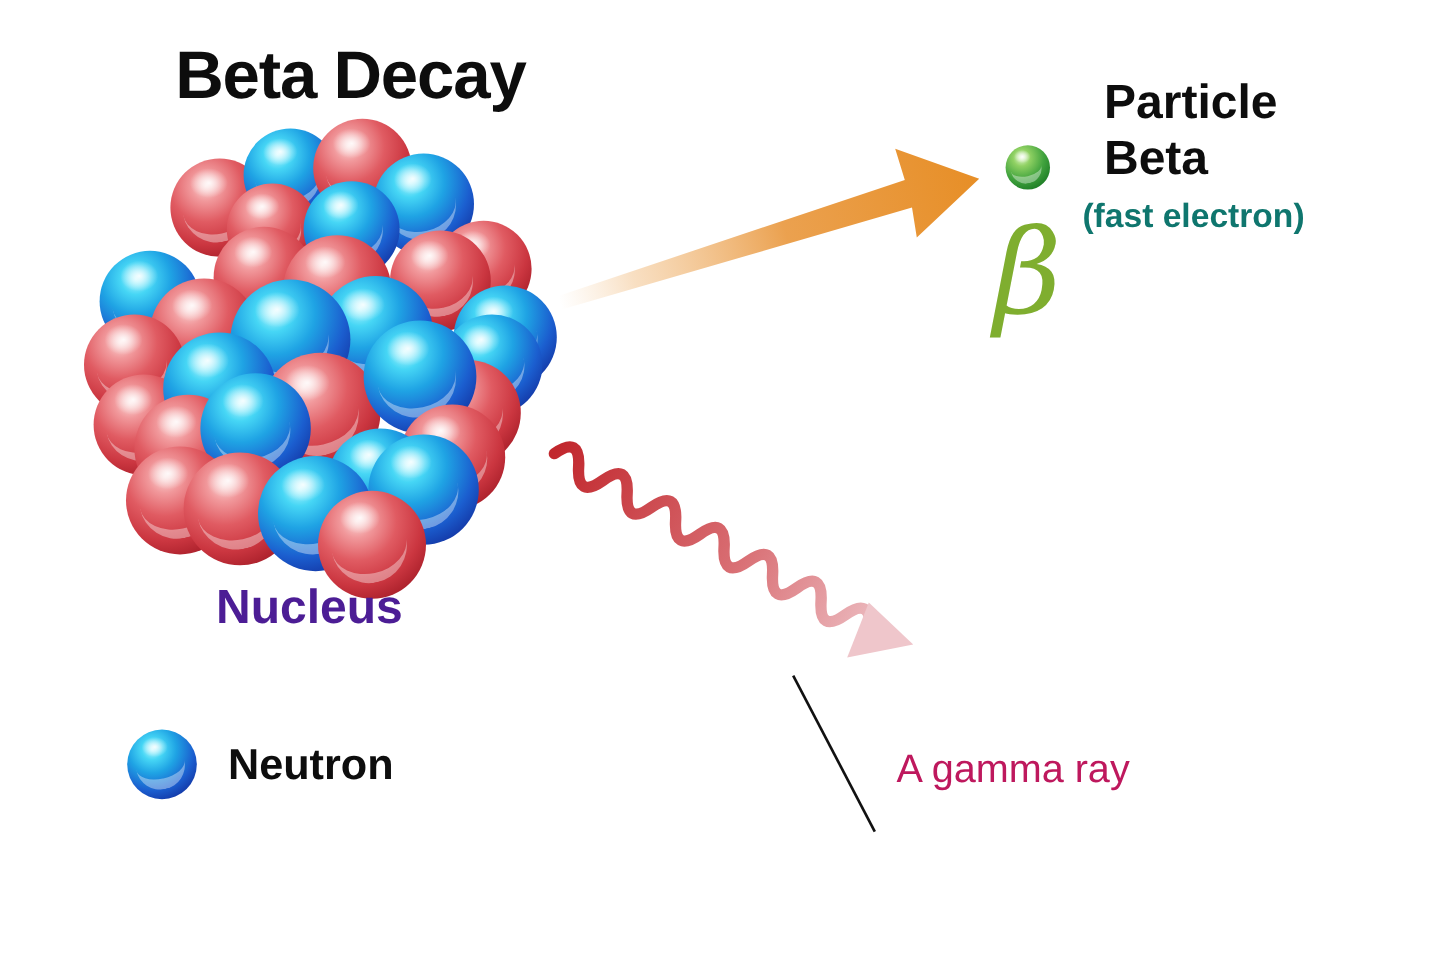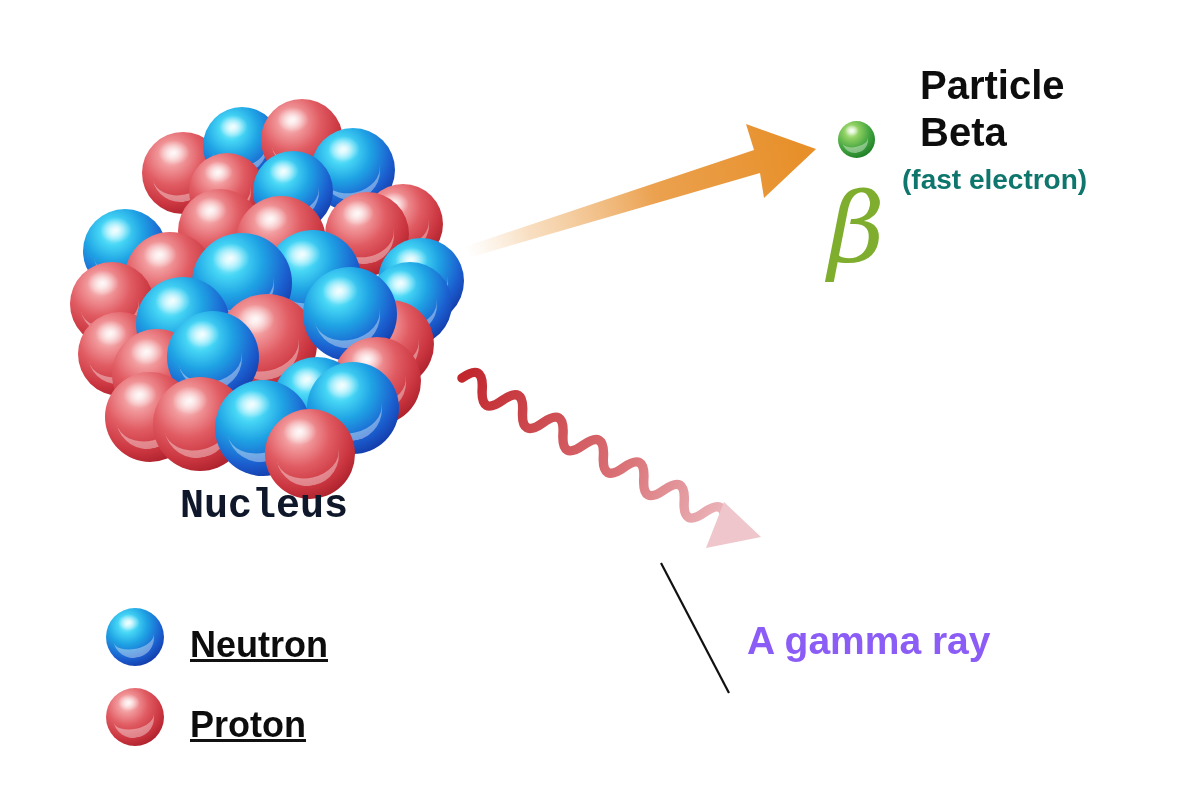--- a/index.html
+++ b/index.html
@@ -4,26 +4,26 @@
 <style>
   html,body{margin:0;padding:0;background:#ffffff;}
   #stage{
     position:relative;width:1200px;height:800px;background:#ffffff;overflow:hidden;
     font-family:"Liberation Sans", sans-serif;color:#111;
   }
   .abs{position:absolute;}
 
   
   #title{left:146px;top:30px;font-size:56px;font-weight:bold;letter-spacing:-1px;color:#0d0d0d;}
-  #nucleus-label{left:180px;top:484px;font-size:40px;font-weight:bold;color:#0f172a;font-family:Liberation Mono, monospace;}
+  #nucleus-label{left:180px;top:484px;font-size:40px;font-weight:bold;color:#4c1d95;}
   #beta-heading{left:920px;top:62px;font-size:40px;font-weight:bold;line-height:47px;color:#0d0d0d;}
   #beta-sub{left:902px;top:164px;font-size:28px;font-weight:bold;color:#0f766e;text-align:right;}
   #beta-symbol{left:828px;top:178px;font-size:98px;line-height:100px;color:#7FAE2F;
     font-family:"DejaVu Serif", serif;font-style:italic;font-weight:400;}
-  #gamma-note{left:747px;top:618px;font-size:39px;line-height:45px;font-weight:700;color:#8b5cf6;}
+  #gamma-note{left:747px;top:618px;font-size:33px;line-height:45px;font-weight:400;color:#be185d;}
 
   
   .sphere{position:absolute;border-radius:50%;font-size:9px;}
   .sphere.red{background:radial-gradient(circle at 36% 28%,
     #fbd9d8 0%, #f1989b 16%, #e05b62 38%, #cb3640 62%, #a31b26 85%, #8d121b 100%);}
   .sphere.blue{background:radial-gradient(circle at 36% 28%,
     #b8f8ff 0%, #46d6f5 16%, #1fa3e4 36%, #1b5ecf 62%, #12309e 85%, #0c2180 100%);}
   .sphere.green{background:radial-gradient(circle at 36% 28%,
     #e2f8cf 0%, #90d163 20%, #41a33e 52%, #1b7a24 82%, #11601a 100%);}
   .sphere::after{ 
@@ -33,33 +33,34 @@
     transform:rotate(-12deg);
   }
   .sphere::before{ 
     content:"";position:absolute;left:20%;top:10%;width:38%;height:30%;border-radius:50%;
     background:radial-gradient(ellipse at center, rgba(255,255,255,0.9) 0%, rgba(255,255,255,0) 70%);
   }
   #nucleus-balls{left:0;top:0;width:1200px;height:800px;pointer-events:none;}
 
   
   #legend{left:106px;top:608px;}
-  .legend-row{display:flex;align-items:flex-end;margin-bottom:22px;text-decoration:underline;}
+  .legend-row{display:flex;align-items:center;margin-bottom:22px;}
   .legend-sphere{position:relative;width:58px;height:58px;font-size:10px;flex:0 0 auto;}
   .legend-label{margin-left:26px;font-size:36px;font-weight:bold;color:#0d0d0d;}
 
   #beta-sphere{left:838px;top:121px;width:37px;height:37px;font-size:7px;}
 
   #fx{left:0;top:0;pointer-events:none;}
 </style>
 </head>
 <body>
 
 <div id="stage">
 
+  <div id="title" class="abs">Beta Decay</div>
 
   <svg id="fx" class="abs" width="1200" height="800" viewBox="0 0 1200 800">
     <defs>
       <linearGradient id="gradArrow" gradientUnits="userSpaceOnUse" x1="466" y1="250" x2="810" y2="150">
         <stop offset="0" stop-color="#F3C896" stop-opacity="0"></stop>
         <stop offset="0.18" stop-color="#F0B878" stop-opacity="0.45"></stop>
         <stop offset="0.55" stop-color="#EBA14F" stop-opacity="1"></stop>
         <stop offset="1" stop-color="#E78F28"></stop>
       </linearGradient>
       <linearGradient id="gradWave" gradientUnits="userSpaceOnUse" x1="462" y1="378" x2="745" y2="535">
@@ -136,19 +137,15 @@
 
   <div id="gamma-note" class="abs">
     <div>A gamma ray</div>
   </div>
 
   <div id="legend" class="abs">
     <div class="legend-row">
       <span class="sphere blue legend-sphere"></span>
       <span class="legend-label">Neutron</span>
     </div>
-    <div class="legend-row">
-      <span class="sphere red legend-sphere"></span>
-      <span class="legend-label">Proton</span>
-    </div>
   </div>
 
 </div>
 
 </body></html>

